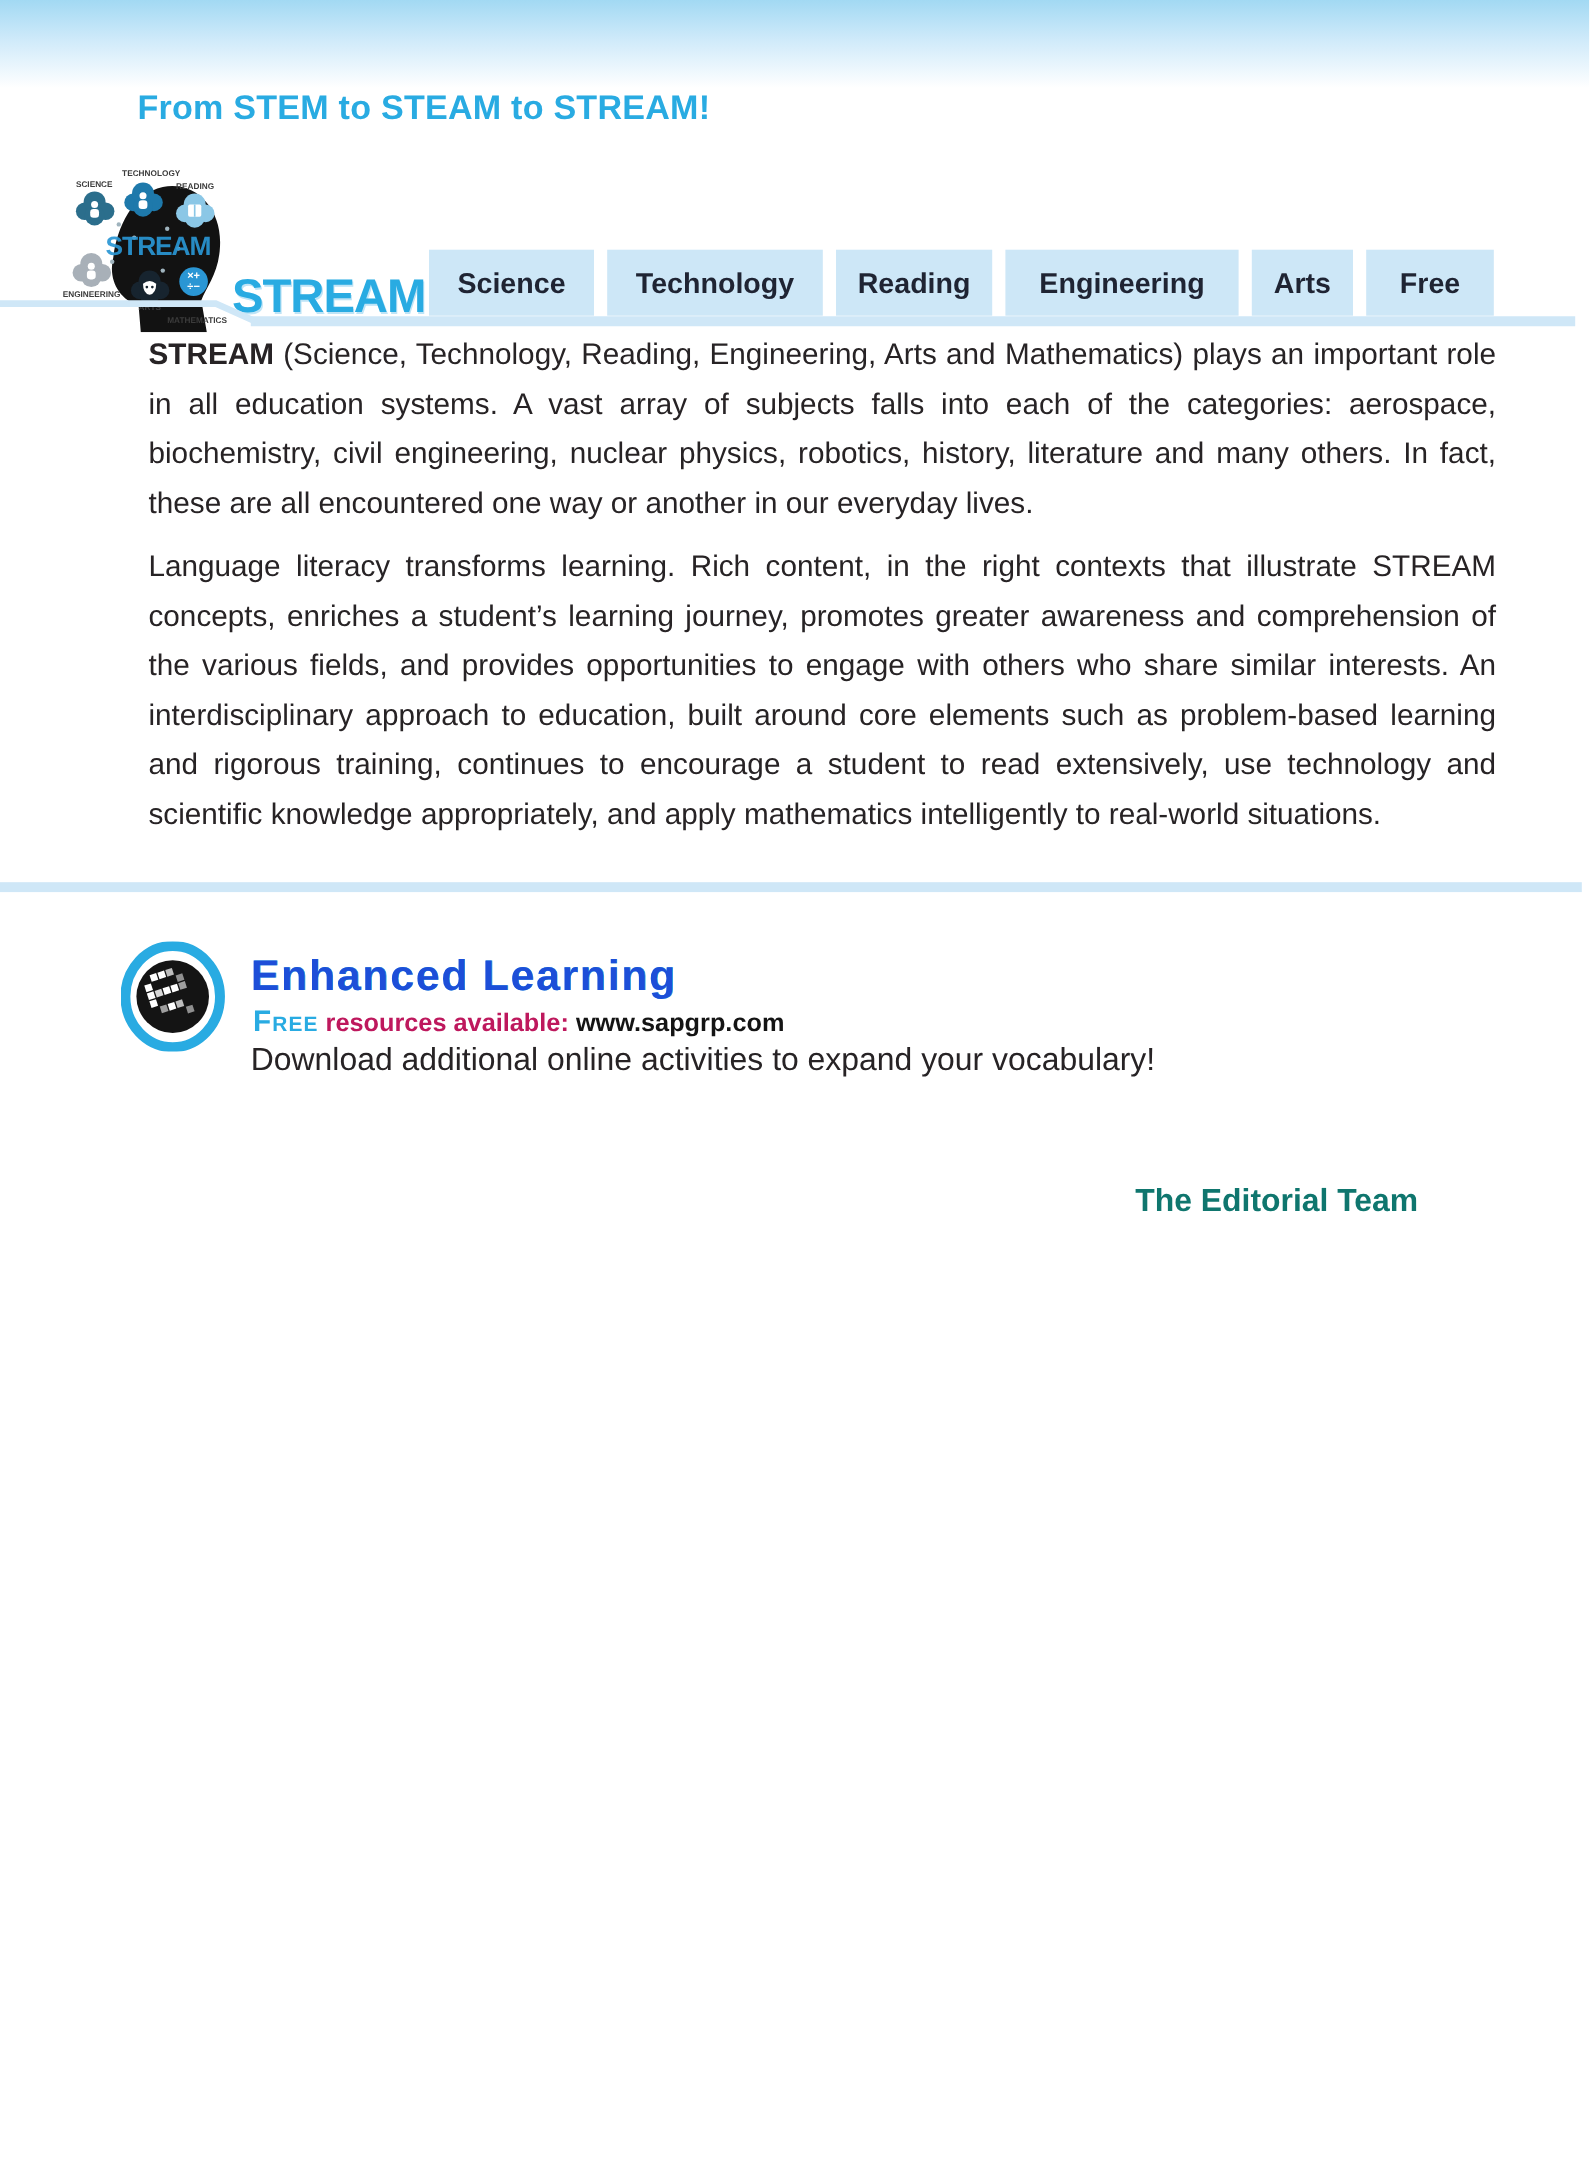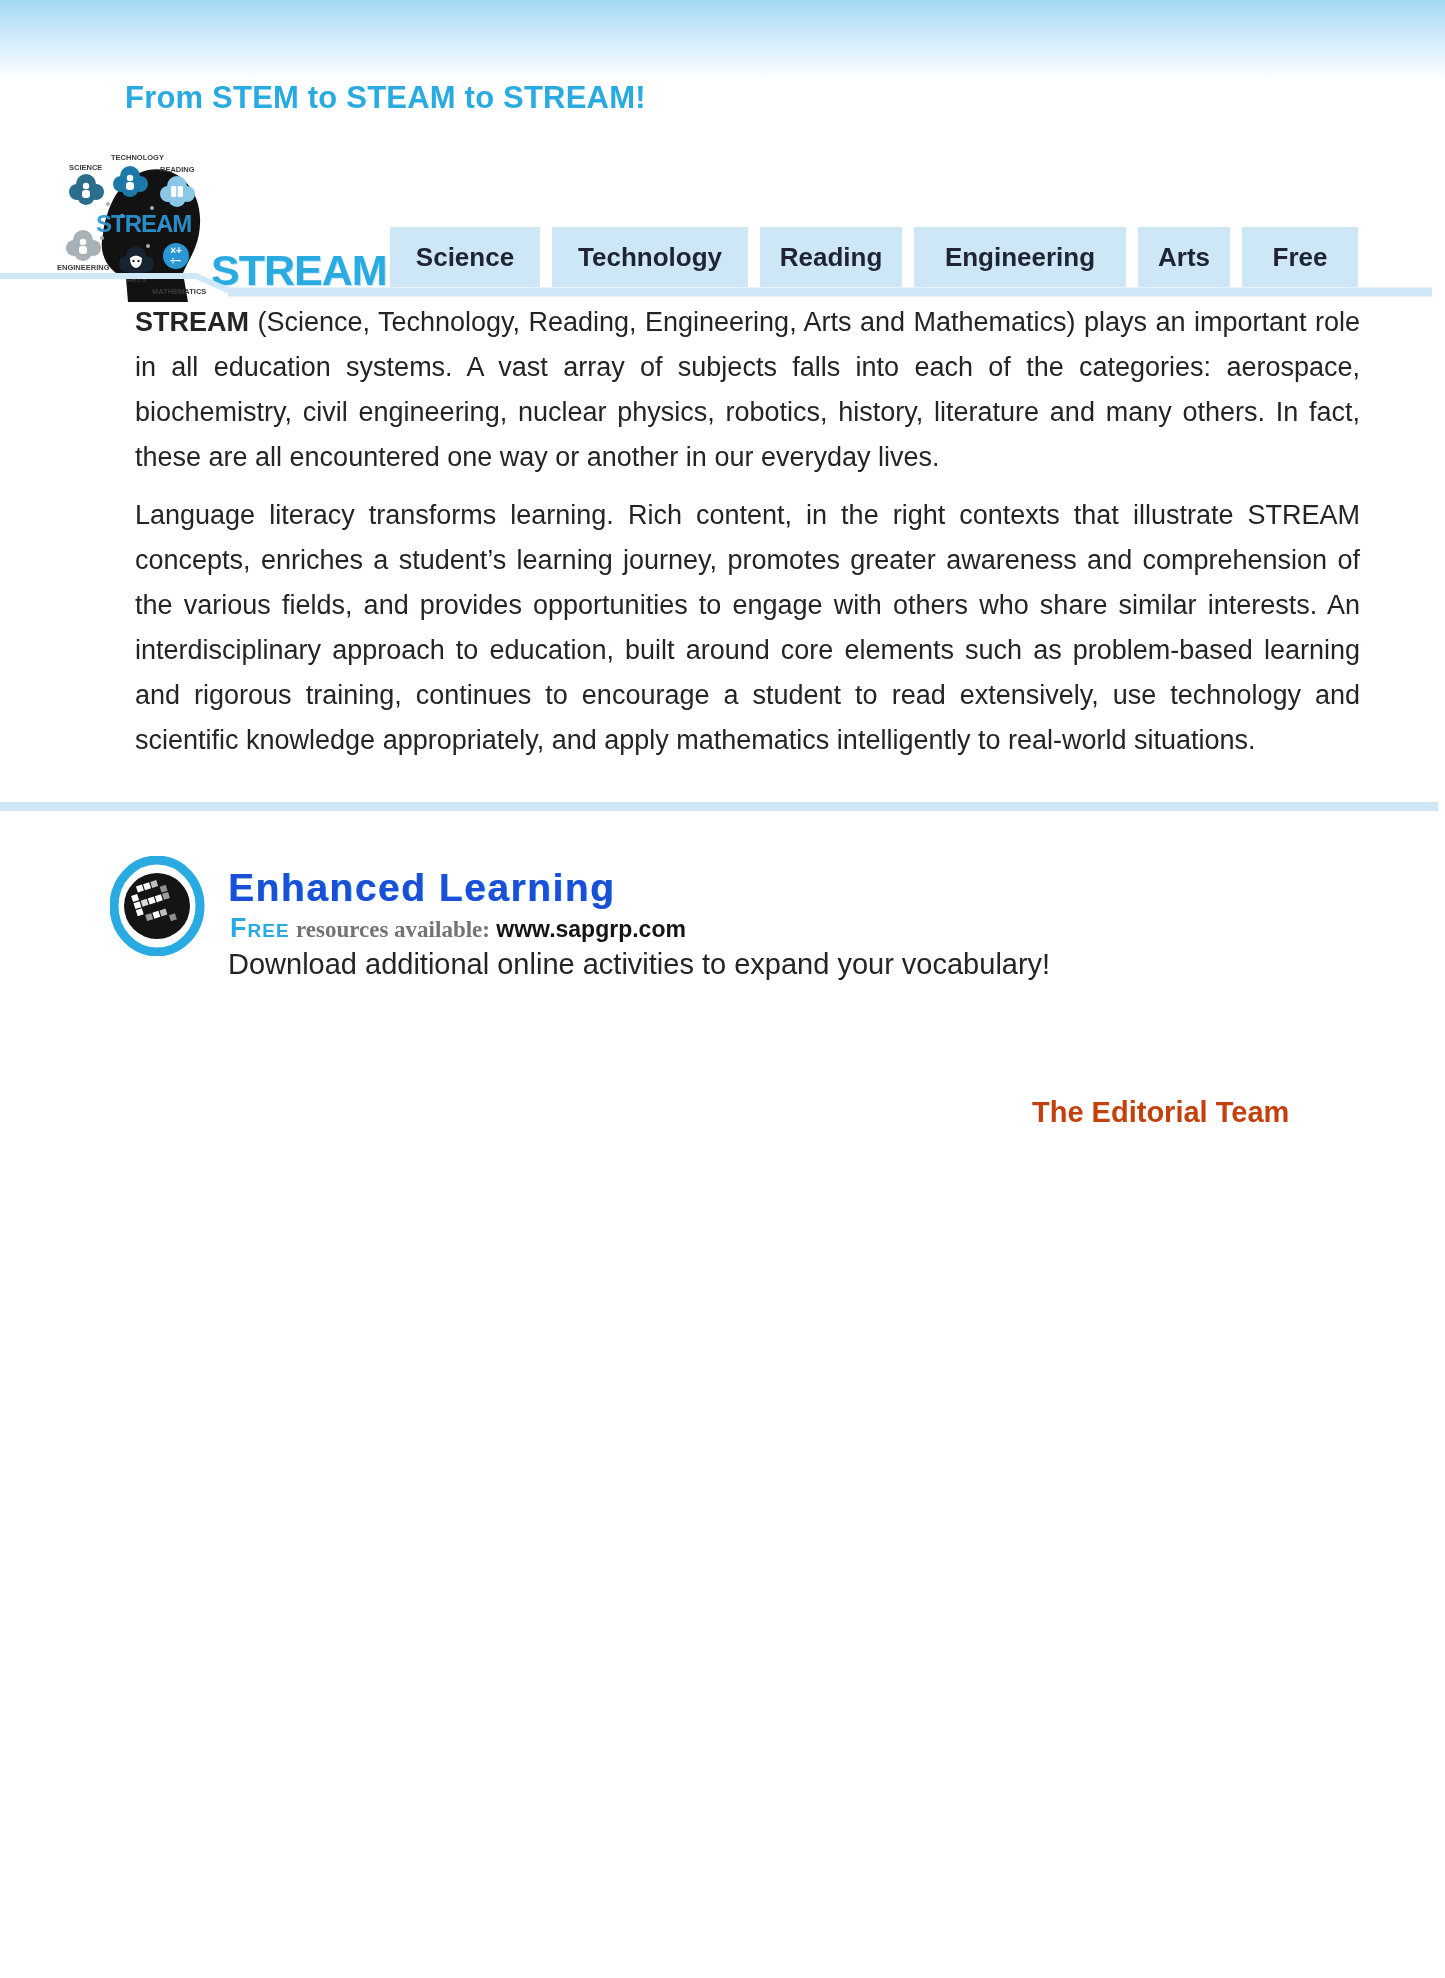--- a/index.html
+++ b/index.html
@@ -50,29 +50,29 @@
     position:absolute;left:228px;top:866px;
     font-size:39px;font-weight:800;color:#1d4ed8;letter-spacing:1.5px;
     text-shadow:.6px 0 0 #29abe2;
   }
   .el-subline{
     position:absolute;left:230px;top:913px;font-size:23px;white-space:nowrap;
   }
   .free-label{
     color:#29abe2;font-weight:bold;font-variant:small-caps;font-size:27px;letter-spacing:1px;margin-top:44px;
   }
-  .resources-label{color:#737373;font-weight:bold;font-family:Liberation Serif, serif;}
+  .resources-label{color:#be185d;font-weight:bold;}
   .el-url{color:#141414;font-weight:800;font-size:23px;}
   .tagline{
     position:absolute;left:228px;top:948px;
     font-size:29px;color:#272325;
   }
   .signoff{
     position:absolute;left:1032px;top:1076px;
-    font-size:29px;font-weight:bold;color:#c2410c;margin-top:20px;
+    font-size:29px;font-weight:bold;color:#0f766e;
   }
   svg text{font-family:"Liberation Sans","DejaVu Sans",sans-serif;}
 </style>
 </head>
 <body>
 
 <div class="page">
 
   <div class="top-gradient"></div>
 

